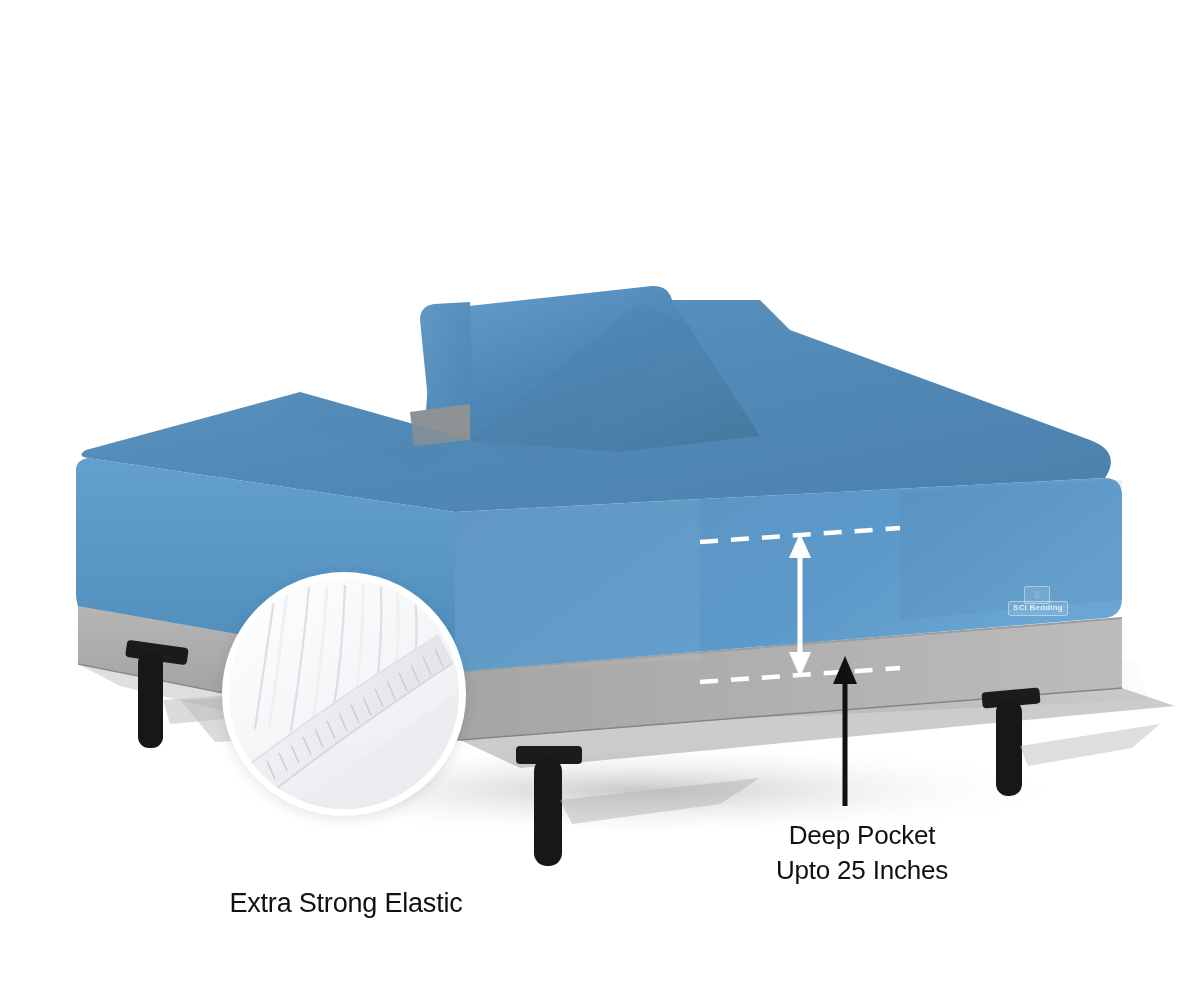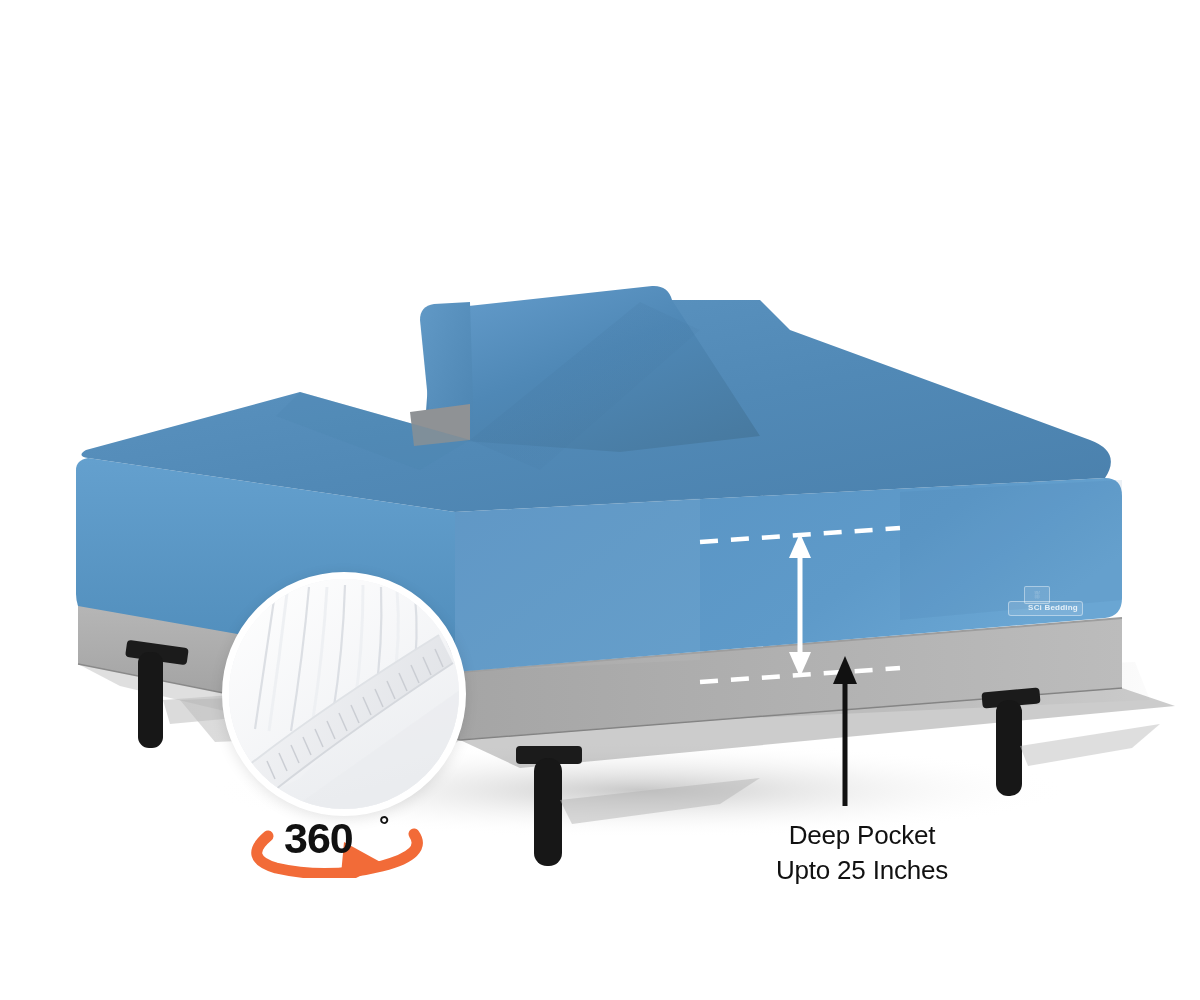--- a/index.html
+++ b/index.html
@@ -74,21 +74,20 @@
     height: 13px;
     border: 1px solid rgba(255,255,255,0.42);
     border-radius: 3px;
     background: rgba(255,255,255,0.12);
     color: rgba(255,255,255,0.80);
     font-size: 8px;
     line-height: 12px;
     text-align: center;
     font-weight: 700;
     letter-spacing: 0.2px;
-    padding-left: 15px;
   }
 
   
   .inset-circle {
     position: absolute;
     left: 222px;
     top: 572px;
     width: 244px;
     height: 244px;
     border-radius: 50%;
@@ -346,26 +345,19 @@
 
       <path d="M20 186 Q100 124 210 56" fill="none" stroke="#dfe2e6" stroke-width="2"></path>
       <path d="M42 214 Q118 154 224 84" fill="none" stroke="#d5d8dd" stroke-width="2"></path>
 
       <path d="M60 232 L232 110 L232 232 Z" fill="#e9ebef" opacity="0.6"></path>
 
       <path d="M0 196 Q26 200 40 220 L34 232 L0 232 Z" fill="#eff1f4"></path>
     </svg>
   </div>
 
-  <div class="badge-360">
-    <svg class="arc" width="226" height="66" viewBox="0 0 226 66" xmlns="http://www.w3.org/2000/svg">
-      <path d="M36 24 Q10 46 44 56 Q96 68 150 54 Q196 42 182 22" fill="none" stroke="#f26b38" stroke-width="11" stroke-linecap="round"></path>
-      <polygon points="112,30 152,52 108,74" fill="#f26b38"></polygon>
-    </svg>
-    <span class="num">360</span>
-    <span class="deg">°</span>
-  </div>
-
+
+  <div class="caption-elastic">Extra Strong Elastic</div>
 
   <div class="callout">Deep Pocket
 Upto 25 Inches</div>
 
 </div>
 
 </body></html>

